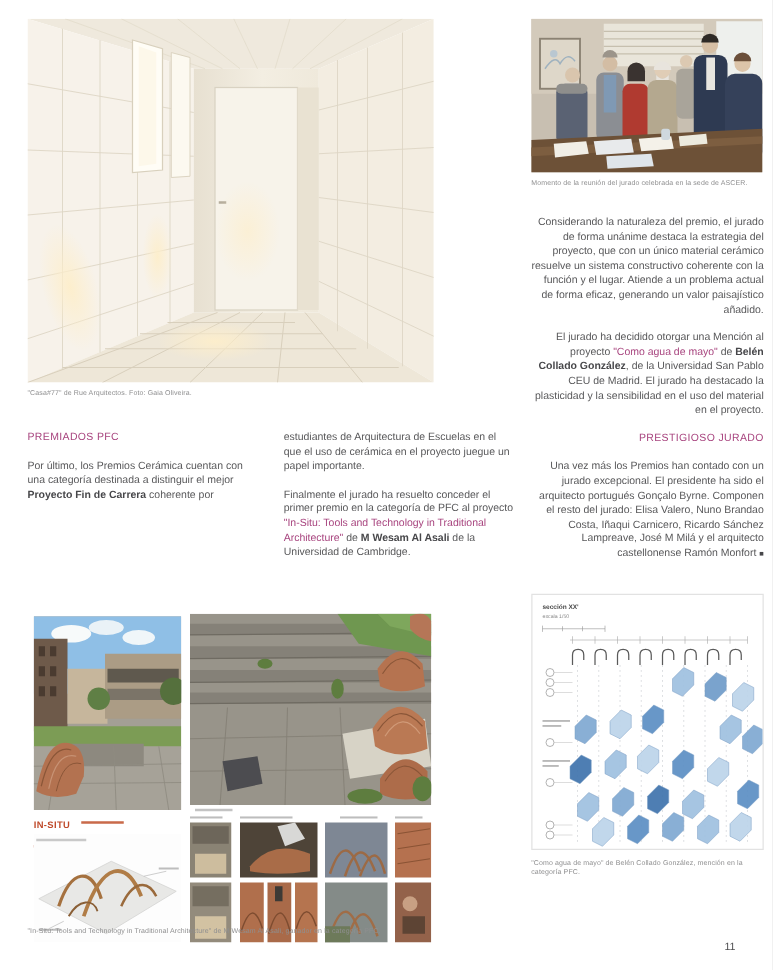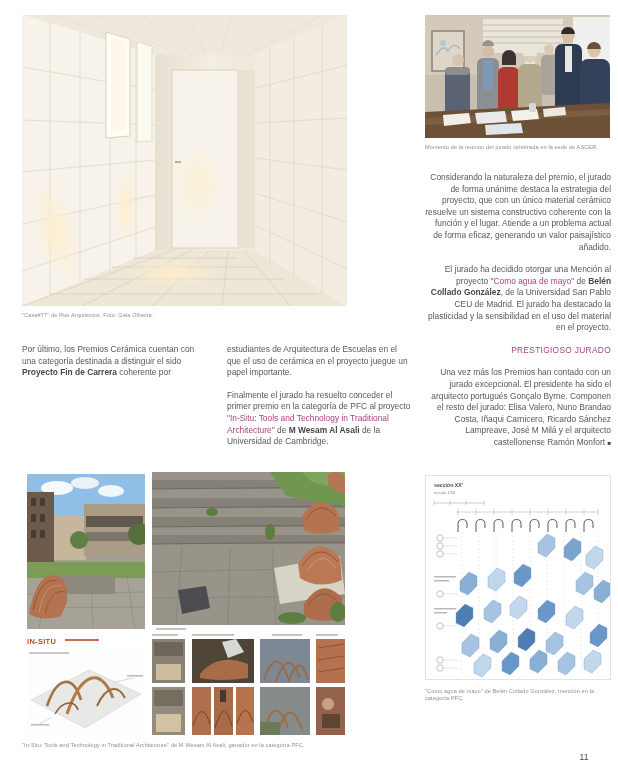--- a/index.html
+++ b/index.html
@@ -164,36 +164,37 @@
         <polygon points="86,96 112,94 114,104 88,106" fill="#f4f1e9"></polygon>
         <polygon points="60,110 96,108 98,118 61,120" fill="#dfe5ea"></polygon>
         <polygon points="118,94 140,92 141,100 119,102" fill="#eceade"></polygon>
         <rect x="104" y="88" width="7" height="9" rx="2" fill="#cfd8de"></rect>
       </g>
     </svg>
   </figure>
   <div class="abs caption" style="left:425px;top:144px;width:186px;">Momento de la reunión del jurado celebrada en la sede de ASCER.</div>
 
   <div class="abs body" style="left:22px;top:344px;width:188px;">
-    <p><span>Por último, los Premios Cerámica cuentan con una categoría destinada a distinguir el sido </span><span class="b">Proyecto Fin de Carrera</span><span> coherente por</span></p>
+    <h4 class="head">PREMIADOS PFC</h4>
+    <p><span>Por último, los Premios Cerámica cuentan con una categoría destinada a distinguir el mejor </span><span class="b">Proyecto Fin de Carrera</span><span> coherente por</span></p>
   </div>
 
   <div class="abs body" style="left:227px;top:344px;width:186px;">
     <p><span>estudiantes de Arquitectura de Escuelas en el que el uso de cerámica en el proyecto juegue un papel importante.</span></p>
     <p><span>Finalmente el jurado ha resuelto conceder el primer premio en la categoría de PFC al proyecto </span><span class="accent">"In-Situ: Tools and Technology in Traditional Architecture"</span><span> de </span><span class="b">M Wesam Al Asali</span><span> de la Universidad de Cambridge.</span></p>
   </div>
 
   <div class="abs body" style="left:425px;top:172px;width:186px;text-align:right;">
     <p><span>Considerando la naturaleza del premio, el jurado de forma unánime destaca la estrategia del proyecto, que con un único material cerámico resuelve un sistema constructivo coherente con la función y el lugar. Atiende a un problema actual de forma eficaz, generando un valor paisajístico añadido.</span></p>
     <p><span>El jurado ha decidido otorgar una Mención al proyecto </span><span class="accent">"Como agua de mayo"</span><span> de </span><span class="b">Belén Collado González</span><span>, de la Universidad San Pablo CEU de Madrid. El jurado ha destacado la plasticidad y la sensibilidad en el uso del material en el proyecto.</span></p>
     <h4 class="head">PRESTIGIOSO JURADO</h4>
     <p><span>Una vez más los Premios han contado con un jurado excepcional. El presidente ha sido el arquitecto portugués Gonçalo Byrne. Componen el resto del jurado: Elisa Valero, Nuno Brandao Costa, Iñaqui Carnicero, Ricardo Sánchez Lampreave, José M Milá y el arquitecto castellonense Ramón Monfort</span> <span class="endmark">■</span></p>
   </div>
 
-  <section class="abs" style="left:22px;top:472px;width:323px;height:266px;">
+  <section class="abs" style="left:22px;top:491px;width:323px;height:266px;">
 
     <svg class="abs" style="left:5px;top:2px;" width="118" height="155" viewBox="0 0 118 155">
       <rect width="118" height="155" fill="#a39f95"></rect>
       <rect width="118" height="62" fill="#8fbfe6"></rect>
       <ellipse cx="30" cy="14" rx="16" ry="7" fill="#fdfdfb" opacity="0.95"></ellipse>
       <ellipse cx="58" cy="9" rx="14" ry="6" fill="#f4f7f8" opacity="0.9"></ellipse>
       <ellipse cx="84" cy="17" rx="13" ry="6" fill="#fbfcfb" opacity="0.9"></ellipse>
       <rect x="0" y="18" width="27" height="74" fill="#6e5a4a"></rect>
       <g fill="#4a3b30">
           <rect x="4" y="24" width="5" height="8"></rect>

